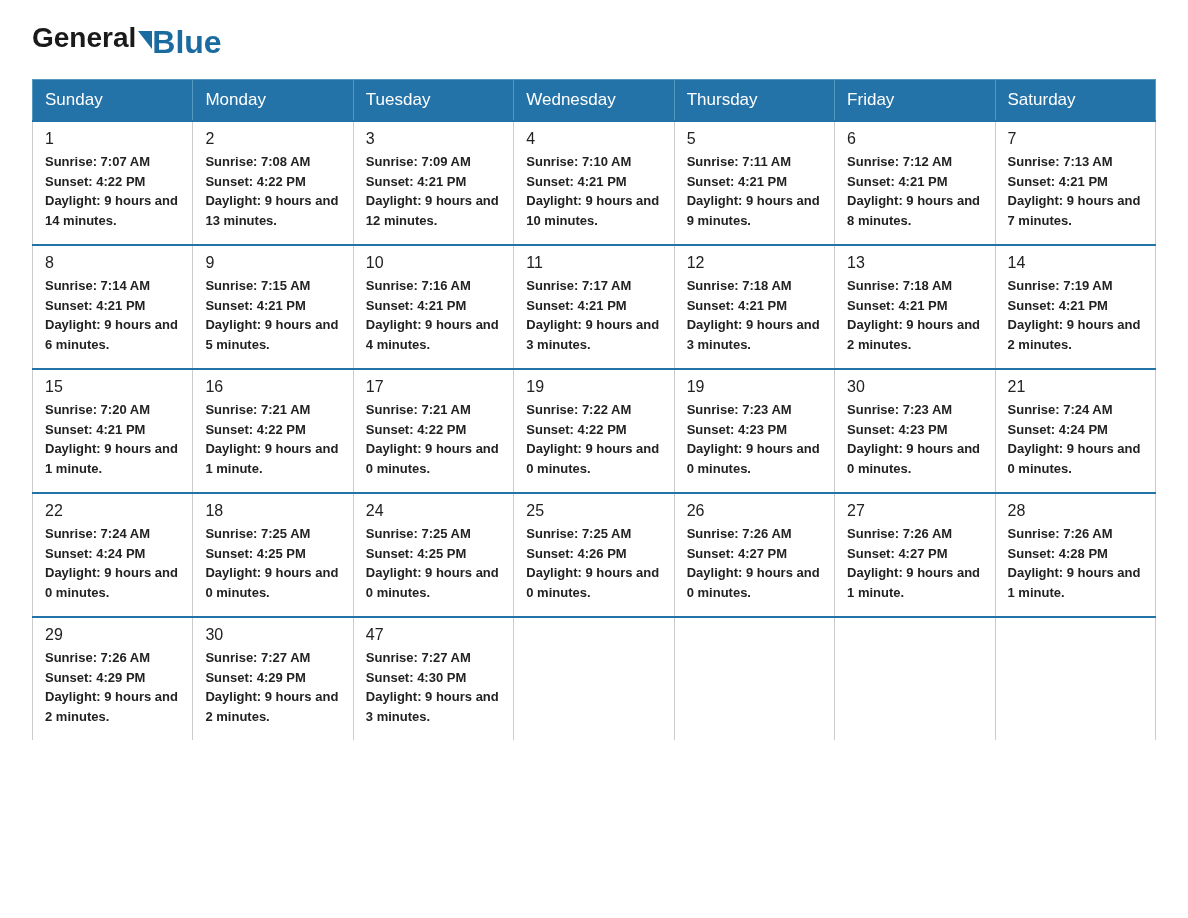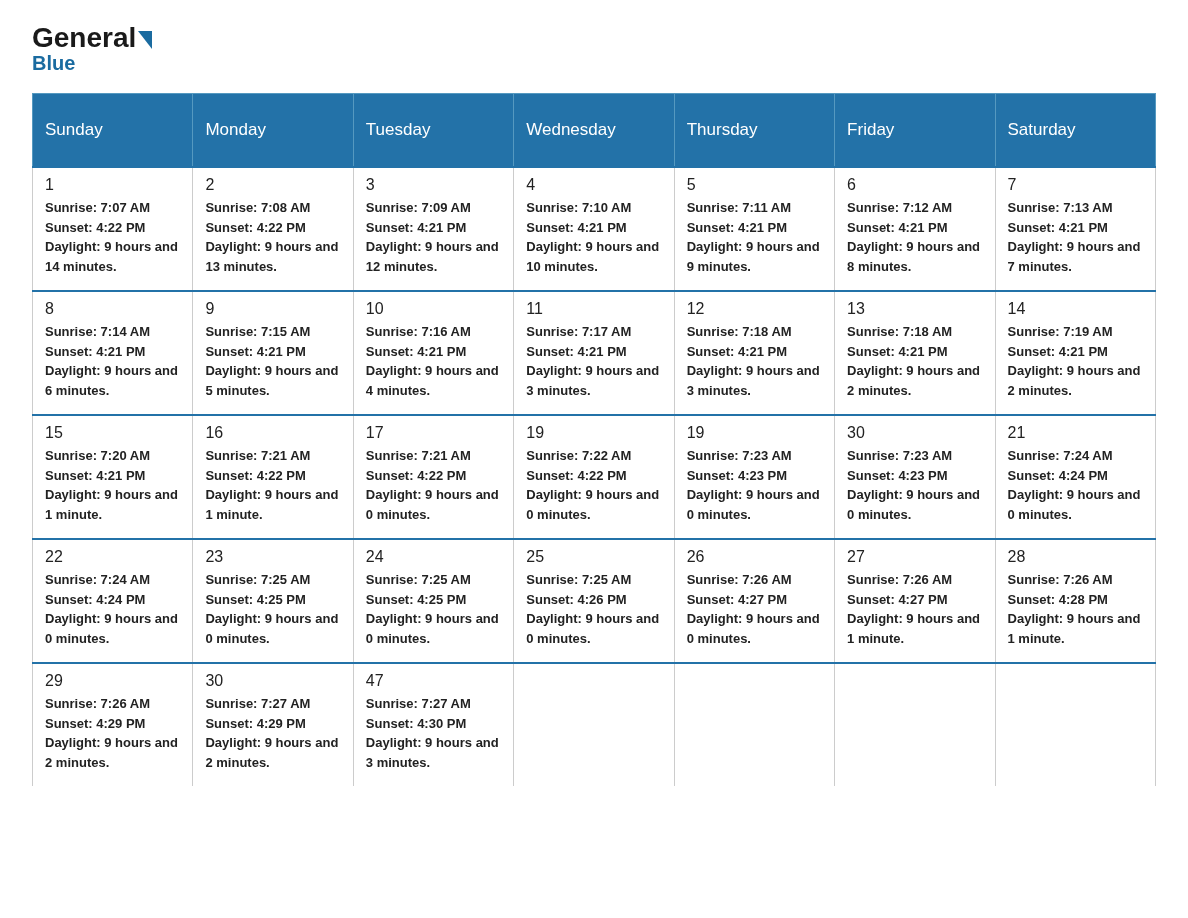--- a/index.html
+++ b/index.html
@@ -11,21 +11,21 @@
       min-height: 918px;
     }
     .header-row {
       display: flex;
       align-items: flex-start;
       justify-content: space-between;
       margin-bottom: 18px;
     }
     .logo {
       display: flex;
-      flex-direction: column;
+      flex-direction: row;
       align-items: flex-start;
     }
     .logo-text {
       font-size: 28px;
       font-weight: bold;
       color: #1a1a1a;
       line-height: 1;
       display: flex;
       align-items: center;
     }
@@ -37,21 +37,21 @@
       height: 0;
       border-left: 14px solid transparent;
       border-right: 0px solid transparent;
       border-top: 18px solid #1a6ba0;
       display: inline-block;
       margin-left: 2px;
       margin-top: 4px;
     }
     .logo-blue {
       color: #1a6ba0;
-      font-size: 20px;
+      font-size: 32px;
       font-weight: bold;
       text-align: center;
     }
     .title-block {
       text-align: right;
     }
     .month-title {
       font-size: 52px;
       font-weight: normal;
       color: #1a1a1a;
@@ -67,21 +67,21 @@
       border-collapse: collapse;
       table-layout: fixed;
     }
     .calendar thead tr {
       background: #2372a8;
     }
     .calendar thead th {
       color: #fff;
       font-size: 17px;
       font-weight: normal;
-      padding: 26px 12px;
+      padding: 10px 12px;
       text-align: left;
       border: 1px solid #5599c0;
     }
     .calendar tbody tr {
       background: #fff;
     }
     .calendar tbody td {
       vertical-align: top;
       padding: 8px 12px 14px 12px;
       border-top: 2px solid #2372a8;
@@ -232,21 +232,21 @@
           <span class="day-num">21</span>
           <div class="day-info">Sunrise: 7:24 AM<br>Sunset: 4:24 PM<br>Daylight: 9 hours and 0 minutes.</div>
         </td>
       </tr>
       <tr>
         <td>
           <span class="day-num">22</span>
           <div class="day-info">Sunrise: 7:24 AM<br>Sunset: 4:24 PM<br>Daylight: 9 hours and 0 minutes.</div>
         </td>
         <td>
-          <span class="day-num">23</span>
+          <span class="day-num">18</span>
           <div class="day-info">Sunrise: 7:25 AM<br>Sunset: 4:25 PM<br>Daylight: 9 hours and 0 minutes.</div>
         </td>
         <td>
           <span class="day-num">24</span>
           <div class="day-info">Sunrise: 7:25 AM<br>Sunset: 4:25 PM<br>Daylight: 9 hours and 0 minutes.</div>
         </td>
         <td>
           <span class="day-num">25</span>
           <div class="day-info">Sunrise: 7:25 AM<br>Sunset: 4:26 PM<br>Daylight: 9 hours and 0 minutes.</div>
         </td>

